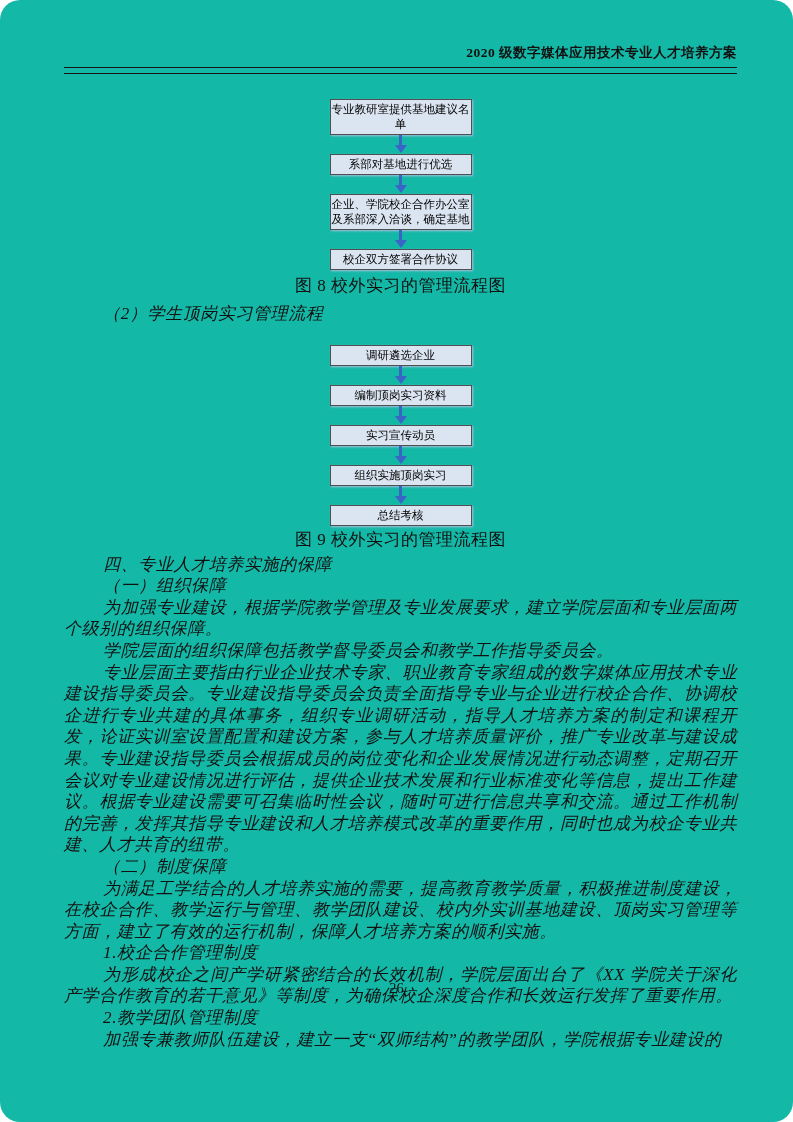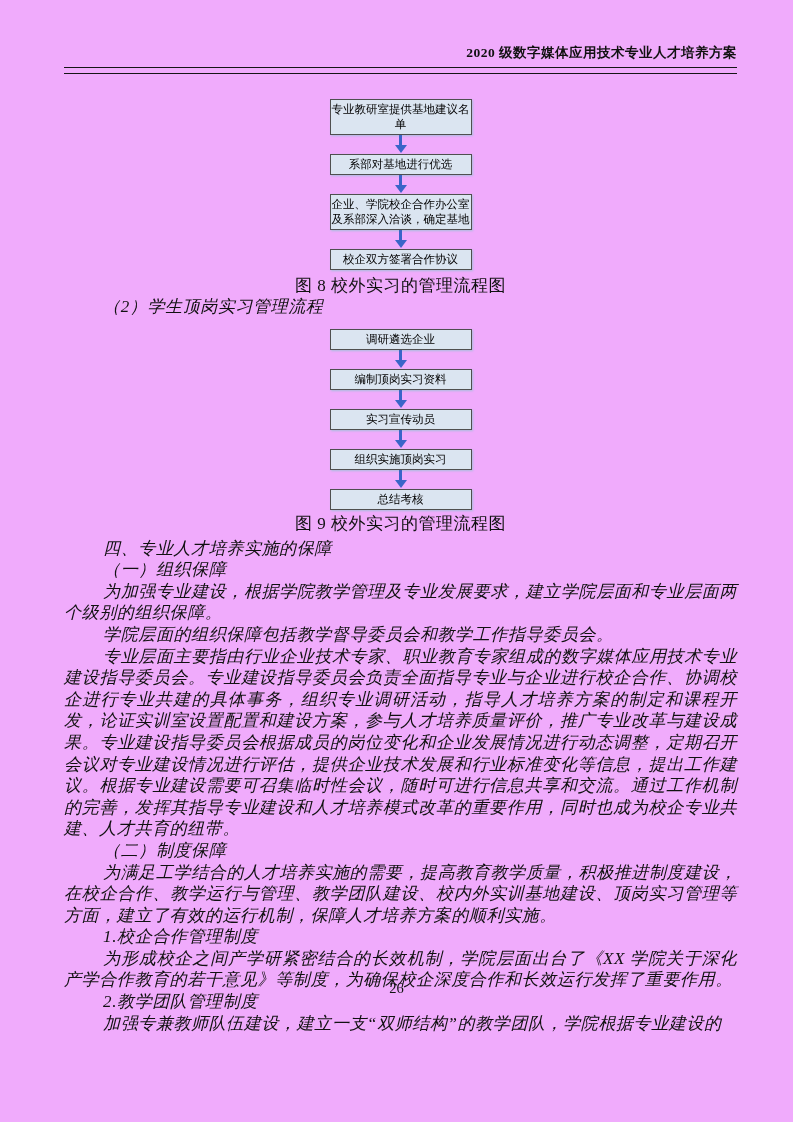--- a/index.html
+++ b/index.html
@@ -1,22 +1,23 @@
 <!DOCTYPE html>
 <html><head>
 <meta charset="utf-8">
 <style>
   html,body { margin:0; padding:0; background:#ffffff; }
   .page {
     position:relative;
     width:793px; height:1122px;
-    background:#f0abfc;
+    background:#14b8a6;
     overflow:hidden;
     font-family:"Liberation Serif","DejaVu Serif",serif;
     color:#111111;
+    border-radius:20px;
   }
   .content { padding:44px 56px 0 64px; }
 
   
   .header-title {
     text-align:right;
     font-size:13.5px;
     font-weight:bold;
     line-height:18px;
     letter-spacing:0.5px;
@@ -24,21 +25,21 @@
   .header-rule {
     margin-top:5px;
     height:5px;
     border-top:1.8px solid #151515;
     border-bottom:1.8px solid #151515;
   }
 
   
   .figure { display:flex; flex-direction:column; align-items:center; }
   .fig8 { margin-top:25px; }
-  .fig9 { margin-top:11px; }
+  .fig9 { margin-top:20px; }
   .fc-node {
     box-sizing:border-box;
     width:142px;
     min-height:21px;
     padding:2px 1px;
     background:#dbe5f1;
     border:1px solid #4f4f4f;
     box-shadow:1px 1px 2px #a9bfdd;
     display:flex; align-items:center; justify-content:center;
     text-align:center;
@@ -57,21 +58,21 @@
     border-right:6px solid transparent;
     border-top:8px solid #3a64c8;
   }
   .fig-caption {
     text-align:center;
     font-size:17px;
     line-height:21px;
     margin-top:5px;
     letter-spacing:0.5px;
   }
-  .fig8 .fig-caption { }
+  .fig8 .fig-caption { margin-bottom:7px; }
   .fig9 .fig-caption { margin-top:3px; margin-bottom:4px;font-family:Liberation Serif, serif; }
 
   
   .para {
     margin:0;
     font-size:17px;
     line-height:21.6px;
     letter-spacing:0.6px;
     text-align:justify;
     text-indent:2.3em;

